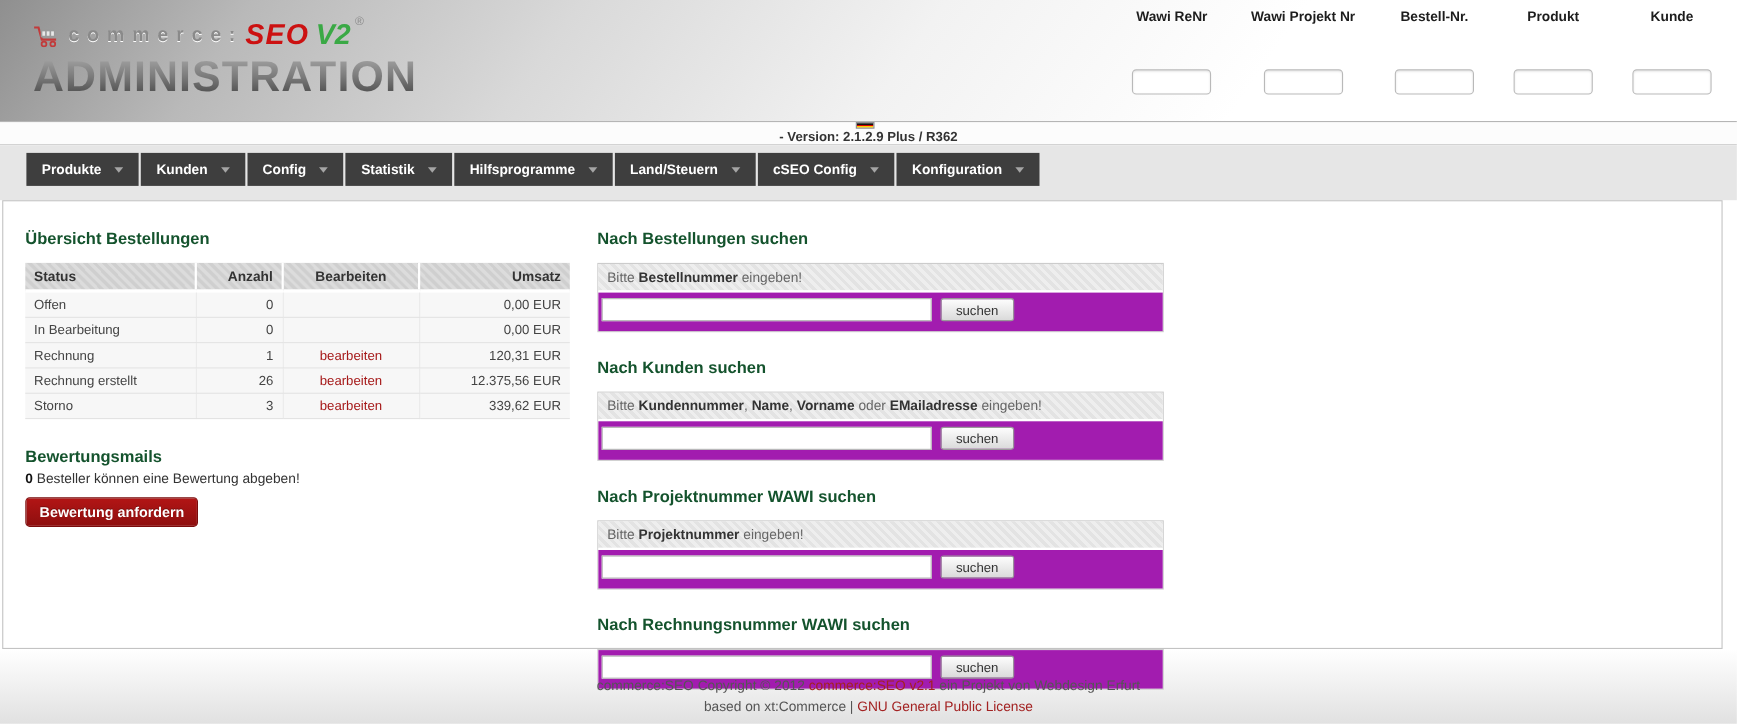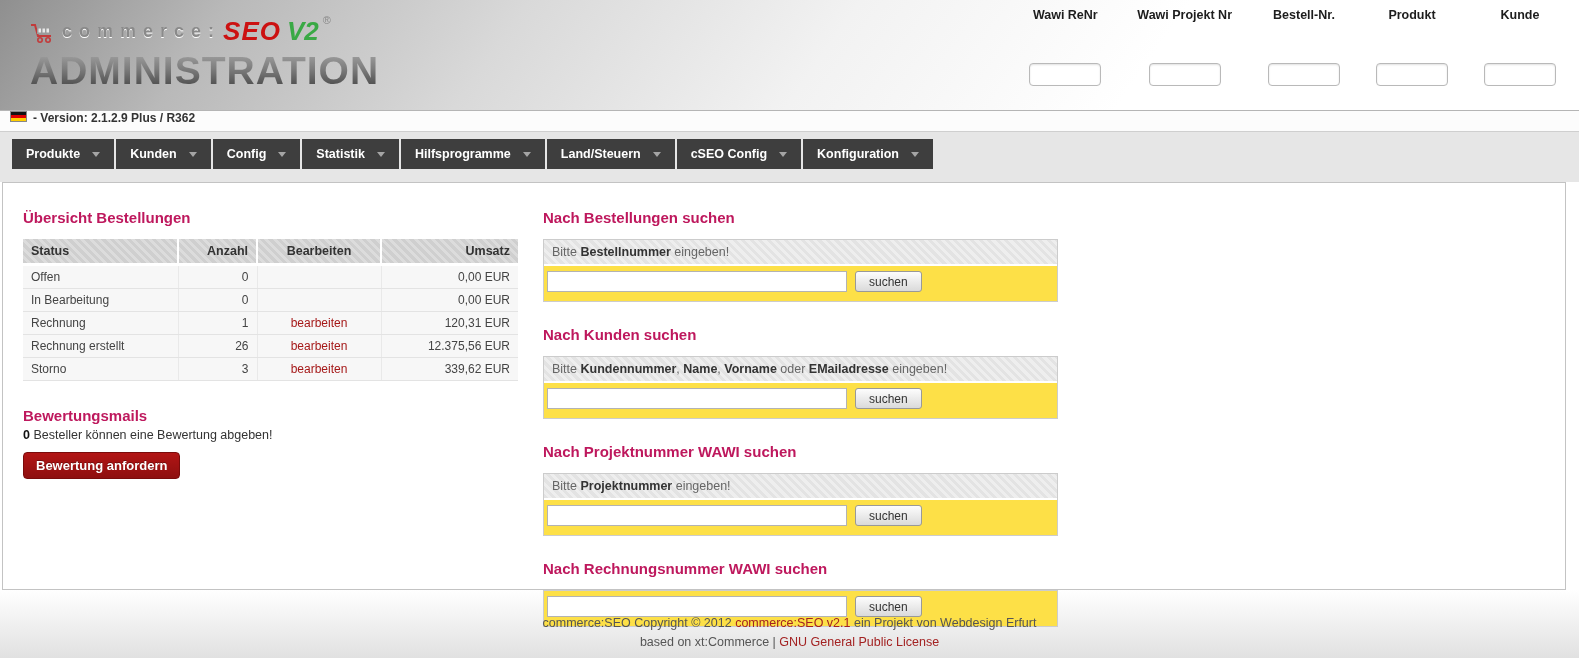--- a/index.html
+++ b/index.html
@@ -30,45 +30,45 @@
   .qs-field { display:flex; flex-direction:column; align-items:center;gap:36px; }
   .qs-field label { font-weight:bold; font-size:12.5px; color:#1d1d1d; text-shadow:0 1px 0 rgba(255,255,255,.7); margin-bottom:5px; }
   .qs-field input {
     width:72px; height:23px; border:1px solid #b9b9b9; border-radius:4px; background:#fff;
     box-shadow:inset 0 1px 2px rgba(0,0,0,.12); outline:none; padding:0 5px; font-size:12px;
   }
 
   
   .version-bar {
     height:22px; background:#fcfcfc; border-top:1px solid #b5b5b5; border-bottom:1px solid #cfcfcf;
-    display:flex; padding:0 10px; font-size:12px; font-weight:bold; color:#333;
+    display:flex; align-items:center; padding:0 10px; font-size:12px; font-weight:bold; color:#333;flex-direction:column;
   }
   .flag-de { width:17px; height:11px; margin-right:6px; border:1px solid #888;
     background:linear-gradient(#111 0 33%, #dd0000 33% 66%, #ffce00 66% 100%); }
   .top-links { margin-left:auto; }
   .top-links a { color:#333; text-decoration:none; font-weight:bold; }
   .top-links .sep { color:#333; padding:0 4px; }
 
   
-  .nav-area { background:#e6e6e6; padding:7px 0 13px 12px; }
+  .nav-area { background:#e6e6e6; padding:7px 0 13px 24px; }
   .nav { display:flex; gap:2px; }
   .nav-item {
     background:#3e3e3e; color:#fff; font-weight:bold; font-size:12.5px;
     padding:8px 14px; display:flex; align-items:center; gap:12px; cursor:pointer; white-space:nowrap;
   }
   .chev { width:0; height:0; border-left:4px solid transparent; border-right:4px solid transparent; border-top:5px solid #a5a5a5; }
 
   
   .main-box {
     margin-left:2px; width:1564px; height:408px; background:#fff;
     border:1px solid #c3c3c3; padding:20px; display:flex;
   }
   .col-left { width:495px; flex:none; }
   .col-right { width:515px; flex:none; margin-left:25px; }
-  .section-title { color:#be185d; font-size:15px; font-weight:bold; margin:6px 0 13px 0; }
+  .section-title { color:#14532d; font-size:15px; font-weight:bold; margin:6px 0 13px 0; }
 
   
   table.orders { border-collapse:collapse; width:495px; font-size:12px; color:#444; table-layout:fixed; }
   table.orders th {
     background:repeating-linear-gradient(45deg,#cfcfcf 0 3px,#dcdcdc 3px 6px);
     font-weight:bold; color:#333; padding:5px 8px; border-right:2px solid #fff; border-bottom:3px solid #fff;
     font-size:12.5px;
   }
   table.orders th:last-child { border-right:none; }
   table.orders td {
@@ -92,21 +92,21 @@
     text-shadow:0 -1px 0 rgba(0,0,0,.3); font-family:"Liberation Sans",sans-serif;
   }
 
   
   .search-box { border:1px solid #cccccc; margin:0 0 24px 0; }
   .hint-strip {
     background:repeating-linear-gradient(45deg,#e3e3e3 0 3px,#eeeeee 3px 6px);
     padding:5px 8px; font-size:12.5px; color:#666; border-bottom:2px solid #fff;
   }
   .hint-strip b { color:#333; }
-  .input-row { background:#fde047; padding:5px 4px 9px 3px; display:flex; align-items:flex-end; gap:8px; }
+  .input-row { background:#a21caf; padding:5px 4px 9px 3px; display:flex; align-items:flex-end; gap:8px; }
   .search-input { width:300px; height:21px; border:1px solid #b3b3b3; outline:none; padding:0 5px; font-size:12px; }
   .btn-suchen {
     font-size:12px; color:#333; padding:2px 13px; height:21px; cursor:pointer;
     background:linear-gradient(#fdfdfd,#dadada); border:1px solid #999; border-radius:3px;
     font-family:"Liberation Sans",sans-serif;
   }
 
   
   .footer {
     height:70px; background:linear-gradient(#ffffff,#e0e0e0); text-align:center;

